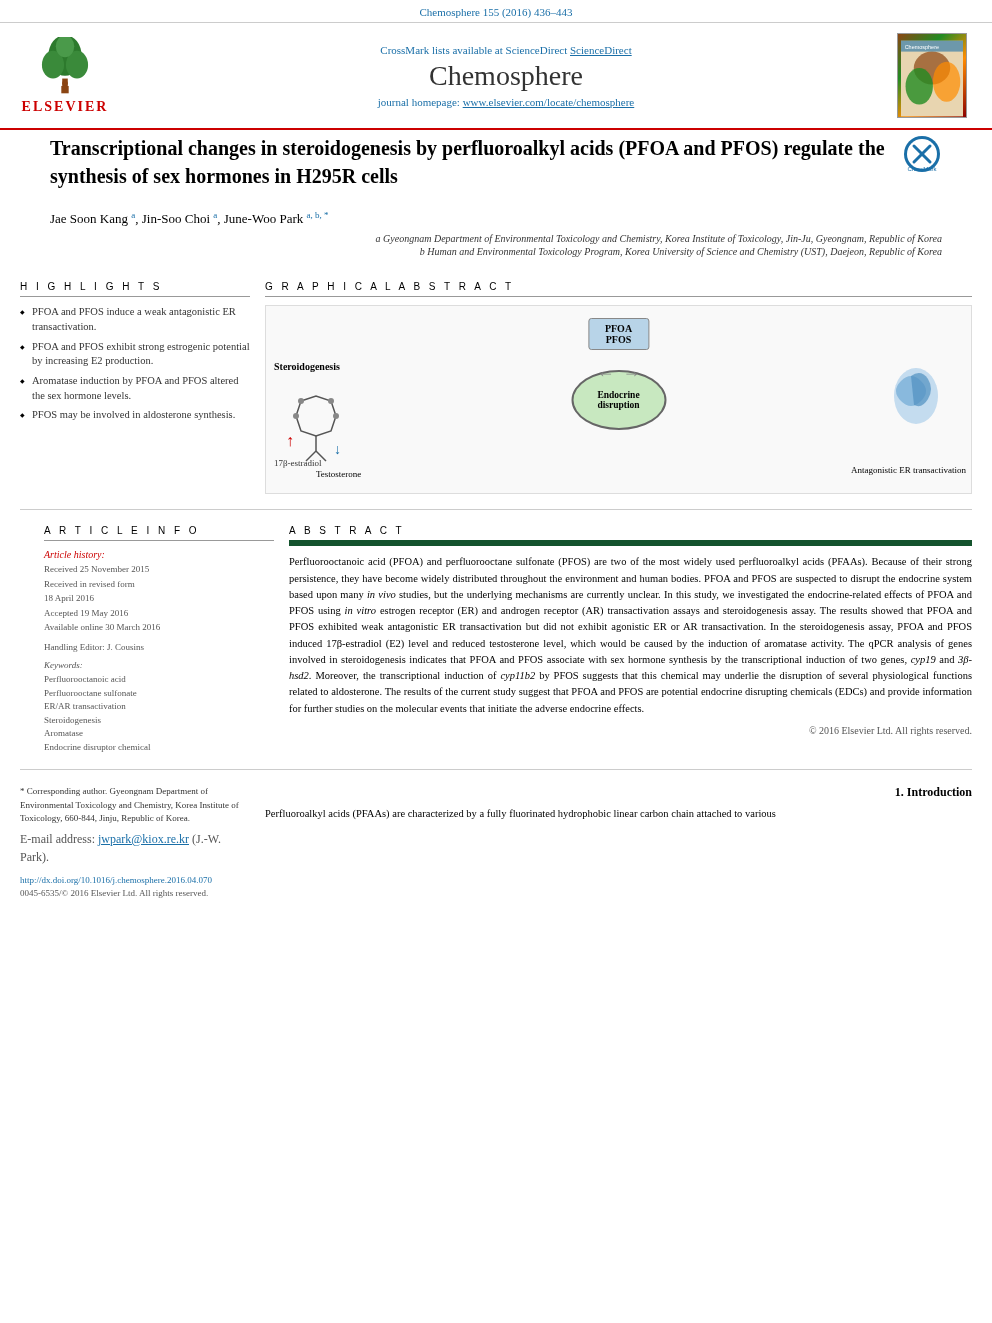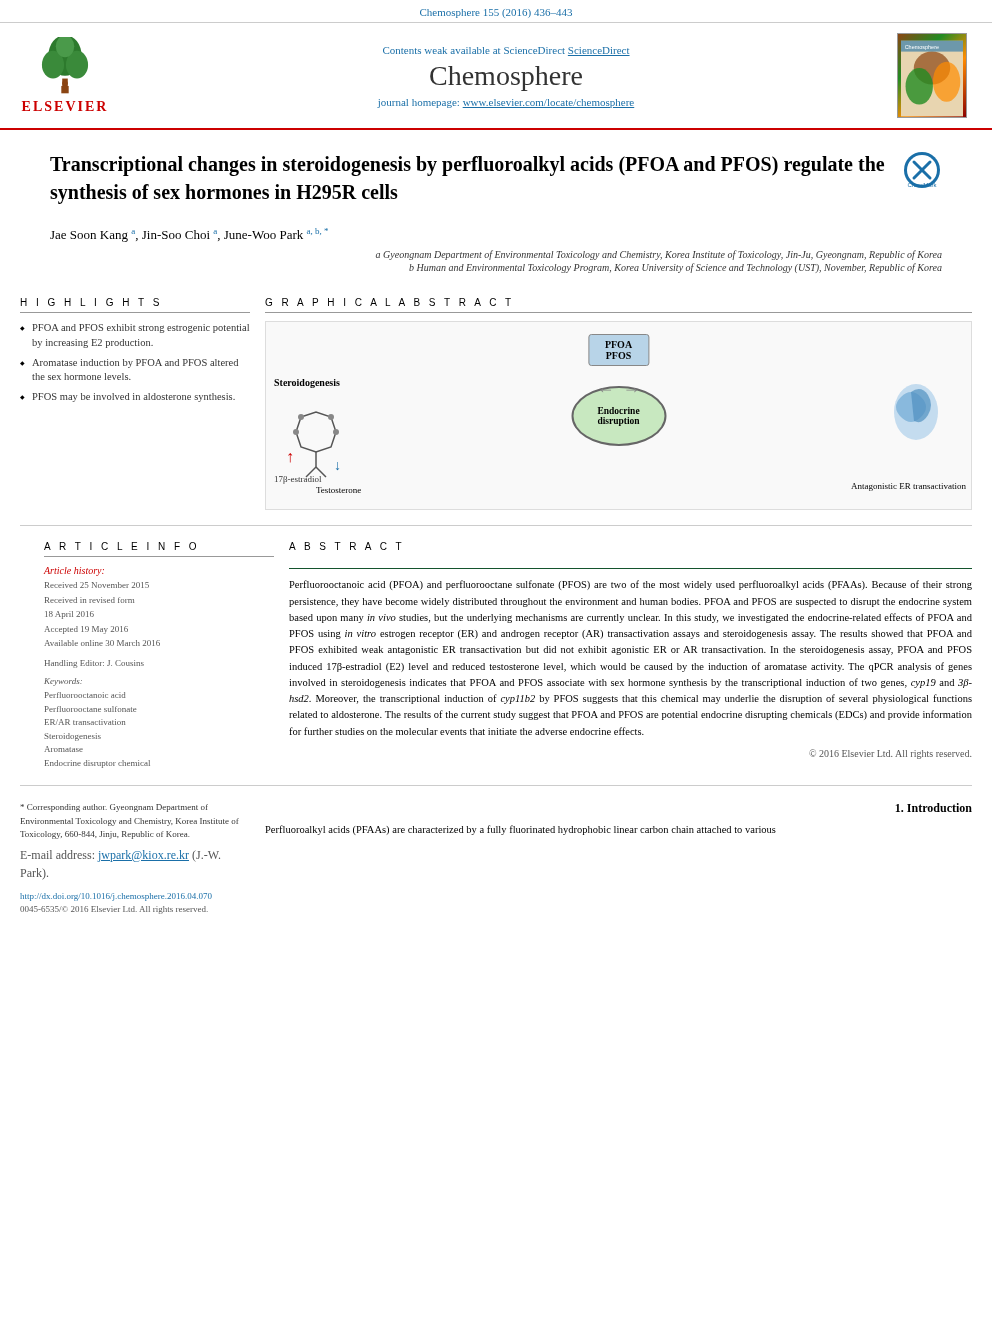--- a/index.html
+++ b/index.html
@@ -101,21 +101,21 @@
       display: flex;
       align-items: flex-start;
       justify-content: flex-start;
       padding: 3px;
       position: relative;
       overflow: hidden;
     }
 
     
     .article-title-area {
-      padding: 20px 50px 10px 50px;
+      padding: 4px 50px 10px 50px;
       display: flex;
       align-items: flex-start;
     }
 
     .article-title-text {
       flex: 1;
       font-size: 20px;
       font-weight: bold;
       color: #000;
       line-height: 1.4;
@@ -265,22 +265,22 @@
     .keyword-item {
       font-size: 9px;
       color: #555;
       line-height: 1.5;
     }
 
     .abstract-title {
       font-size: 10px;
       letter-spacing: 3px;
       color: #000;
-      border-bottom: 1px solid #14532d;
-      padding-bottom: 16px;
+      border-bottom: 6px solid #14532d;
+      padding-bottom: 4px;
       margin-bottom: 8px;
       font-family: Arial, sans-serif;
     }
 
     .abstract-text {
       font-size: 10.5px;
       color: #000;
       line-height: 1.55;
       text-align: justify;
     }
@@ -368,21 +368,21 @@
         <ellipse cx="35" cy="10" rx="10" ry="12" fill="#4a9a4a"></ellipse>
 
         <circle cx="35" cy="50" r="3" fill="#8B4513"></circle>
         <rect x="31" y="53" width="8" height="8" fill="#8B4513"></rect>
       </svg>
       <div class="elsevier-text">ELSEVIER</div>
     </div>
 
     <div class="header-center">
       <div class="science-direct-link">
-        <span>Contents weak available at ScienceDirect</span>
+        <span>CrossMark lists available at ScienceDirect</span>
         <span style="color:#1a6fa8; text-decoration:underline;"> ScienceDirect</span>
       </div>
       <div class="journal-title-main">Chemosphere</div>
       <div class="journal-homepage">
         <span>journal homepage:</span>
         <span style="color:#1a6fa8; text-decoration:underline;">www.elsevier.com/locate/chemosphere</span>
       </div>
     </div>
 
     <div class="header-right">
@@ -411,27 +411,28 @@
         <text x="20" y="37" font-size="6" fill="#1a6fa8" text-anchor="middle" font-family="Arial">CrossMark</text>
       </svg>
     </div>
   </div>
 
   <div class="authors-area">
     <div class="authors-line">
       Jae Soon Kang <sup>a</sup>, Jin-Soo Choi <sup>a</sup>, June-Woo Park <sup>a, b, *</sup>
     </div>
     <div class="affiliation-line">a Gyeongnam Department of Environmental Toxicology and Chemistry, Korea Institute of Toxicology, Jin-Ju, Gyeongnam, Republic of Korea</div>
-    <div class="affiliation-line">b Human and Environmental Toxicology Program, Korea University of Science and Technology (UST), November, Republic of Korea</div>
+    <div class="affiliation-line">b Human and Environmental Toxicology Program, Korea University of Science and Chemistry (UST), Daejeon, Republic of Korea</div>
   </div>
 
   <div class="two-col-section">
 
     <div class="left-col">
       <div class="section-label">H I G H L I G H T S</div>
+      <div class="highlight-item">PFOA and PFOS induce a weak antagonistic ER transactivation.</div>
       <div class="highlight-item">PFOA and PFOS exhibit strong estrogenic potential by increasing E2 production.</div>
       <div class="highlight-item">Aromatase induction by PFOA and PFOS altered the sex hormone levels.</div>
       <div class="highlight-item">PFOS may be involved in aldosterone synthesis.</div>
     </div>
 
     <div class="right-col">
       <div class="section-label">G R A P H I C A L   A B S T R A C T</div>
       <div class="graphical-abstract">
 
         <div style="position:absolute; top:12px; left:50%; transform:translateX(-50%); background:#b8d4e8; border:1px solid #888; padding:4px 16px; font-size:10px; font-weight:bold; border-radius:3px; text-align:center;">PFOA<br>PFOS</div>

